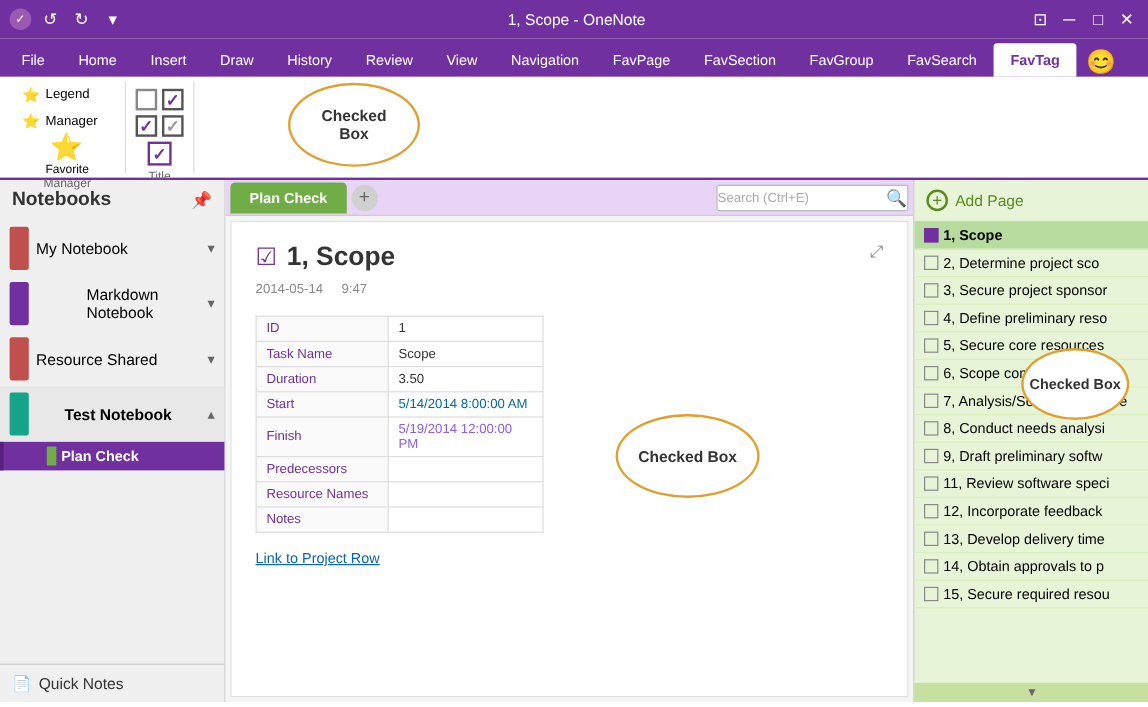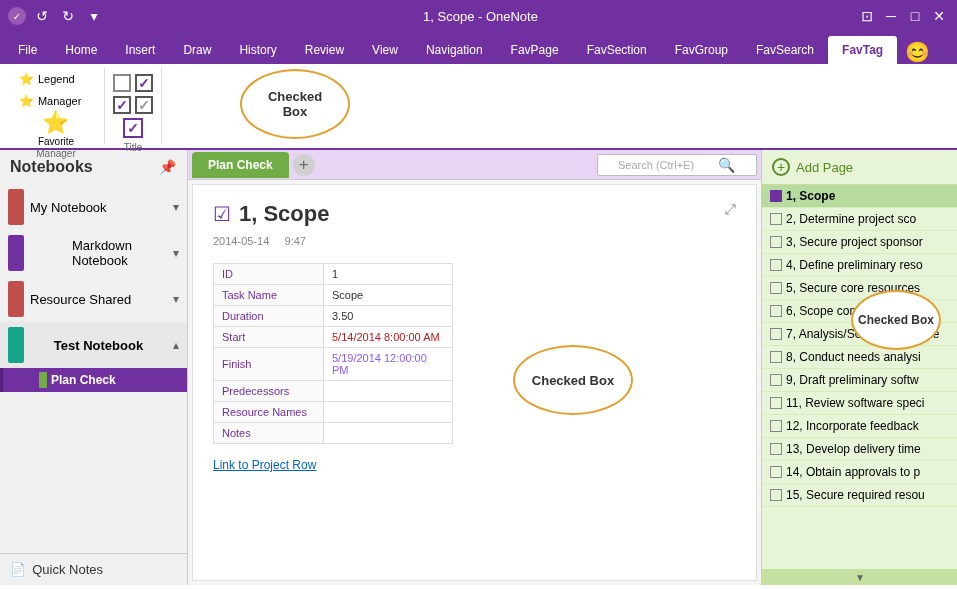--- a/index.html
+++ b/index.html
@@ -199,21 +199,21 @@
       display: flex; align-items: center; justify-content: center;
       cursor: pointer; font-size: 16px; color: #666; margin-left: 4px;
     }
     .search-bar {
       margin-left: auto;
       display: flex;
       align-items: center;
       background: white;
       border: 1px solid #bbb;
       border-radius: 2px;
-      padding: 2px 20px;
+      padding: 2px 0;
       gap: 0;
       font-size: 11px;
       color: #999;
       width: 160px;
     }
 
     
     .page-content {
       flex: 1;
       background: white;
@@ -450,21 +450,21 @@
           <tr>
             <td class="label-cell">Task Name</td>
             <td class="value-cell">Scope</td>
           </tr>
           <tr>
             <td class="label-cell">Duration</td>
             <td class="value-cell">3.50</td>
           </tr>
           <tr>
             <td class="label-cell">Start</td>
-            <td class="value-cell" style="color:#b91c1c;margin-top:48px;">5/14/2014 8:00:00 AM</td>
+            <td class="value-cell" style="color:#0369a1;margin-top:48px;">5/14/2014 8:00:00 AM</td>
           </tr>
           <tr>
             <td class="label-cell">Finish</td>
             <td class="value-cell" style="color:#8b5cf6;">5/19/2014 12:00:00 PM</td>
           </tr>
           <tr>
             <td class="label-cell">Predecessors</td>
             <td class="value-cell"></td>
           </tr>
           <tr>

